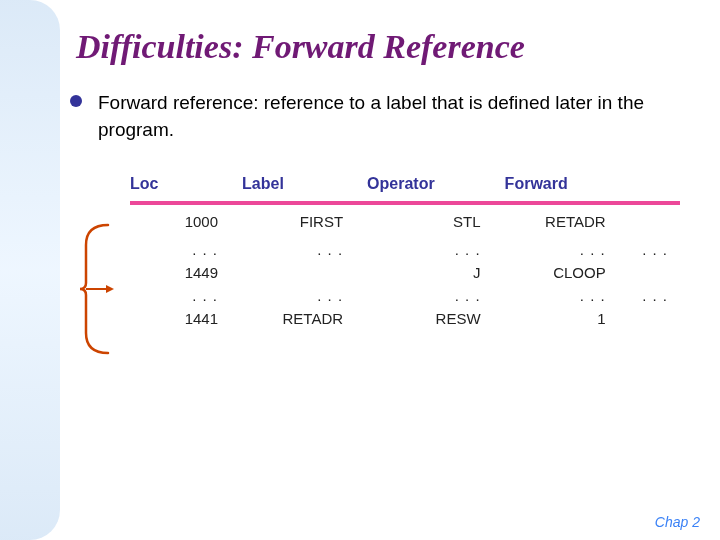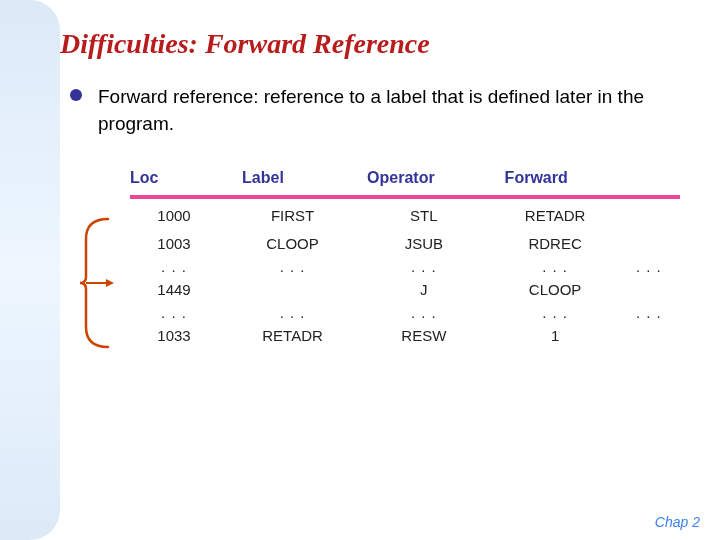--- a/index.html
+++ b/index.html
@@ -25,26 +25,27 @@
       opacity: 0.5;
     }
 
     .main-content {
       position: relative;
       padding: 28px 40px 20px 60px;
     }
 
     
     .title {
-      font-size: 28px;
+      font-size: 34px;
       font-weight: bold;
-      color: #b91c1c;
+      color: #701a75;
       font-style: italic;
       margin-bottom: 24px;
       font-family: 'Times New Roman', serif;
+      padding-left: 16px;
     }
 
     
     .bullet-section {
       display: flex;
       align-items: flex-start;
       margin-bottom: 28px;
       padding-left: 10px;
     }
 
@@ -104,21 +105,21 @@
     }
 
     .col-header.operand {
       min-width: 100px;
     }
 
     .data-row td {
       font-size: 15px;
       color: #222;
       padding: 3px 12px;
-      text-align: center;
+      text-align: right;
       vertical-align: middle;
       margin-top: 39px;
     }
 
     .data-row td.loc-cell {
       padding-left: 0;
       color: #222;
     }
 
     .data-row td.dots {
@@ -186,27 +187,20 @@
         </thead>
         <tbody>
           <tr class="data-row row-1000">
             <td class="loc-cell">1000</td>
             <td>FIRST</td>
             <td>STL</td>
             <td>RETADR</td>
             <td></td>
           </tr>
           <tr class="data-row">
-            <td class="loc-cell">1003</td>
-            <td>CLOOP</td>
-            <td>JSUB</td>
-            <td>RDREC</td>
-            <td></td>
-          </tr>
-          <tr class="data-row">
             <td class="loc-cell dots">. . .</td>
             <td class="dots">. . .</td>
             <td class="dots">. . .</td>
             <td class="dots">. . .</td>
             <td class="dots">. . .</td>
           </tr>
           <tr class="data-row">
             <td class="loc-cell">1449</td>
             <td></td>
             <td>J</td>
@@ -214,21 +208,21 @@
             <td></td>
           </tr>
           <tr class="data-row">
             <td class="loc-cell dots">. . .</td>
             <td class="dots">. . .</td>
             <td class="dots">. . .</td>
             <td class="dots">. . .</td>
             <td class="dots">. . .</td>
           </tr>
           <tr class="data-row">
-            <td class="loc-cell">1033</td>
+            <td class="loc-cell">1441</td>
             <td>RETADR</td>
             <td>RESW</td>
             <td>1</td>
             <td></td>
           </tr>
         </tbody>
       </table>
     </div>
   </div>
 </div>

